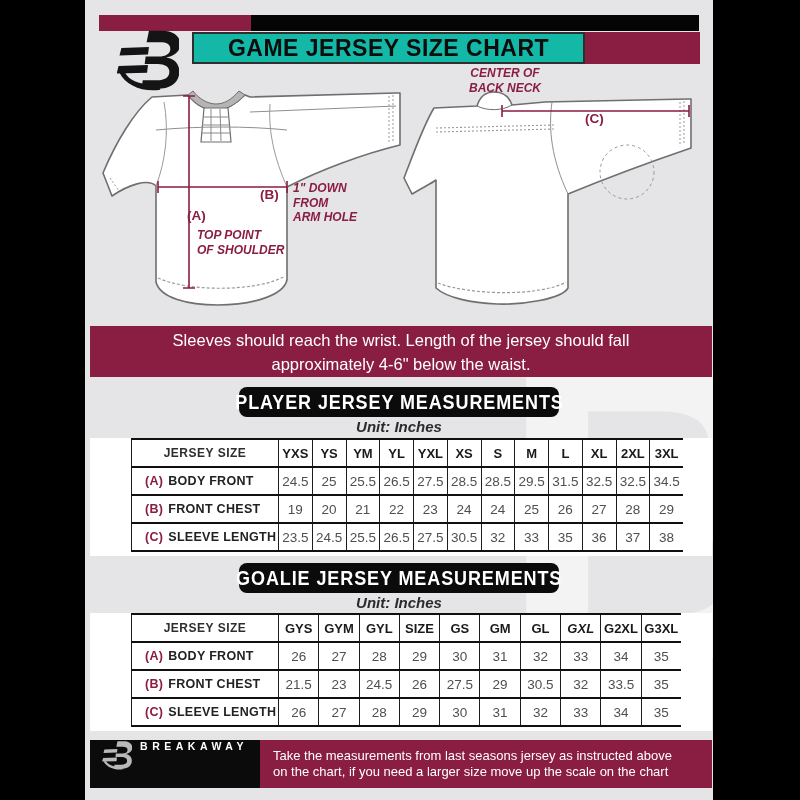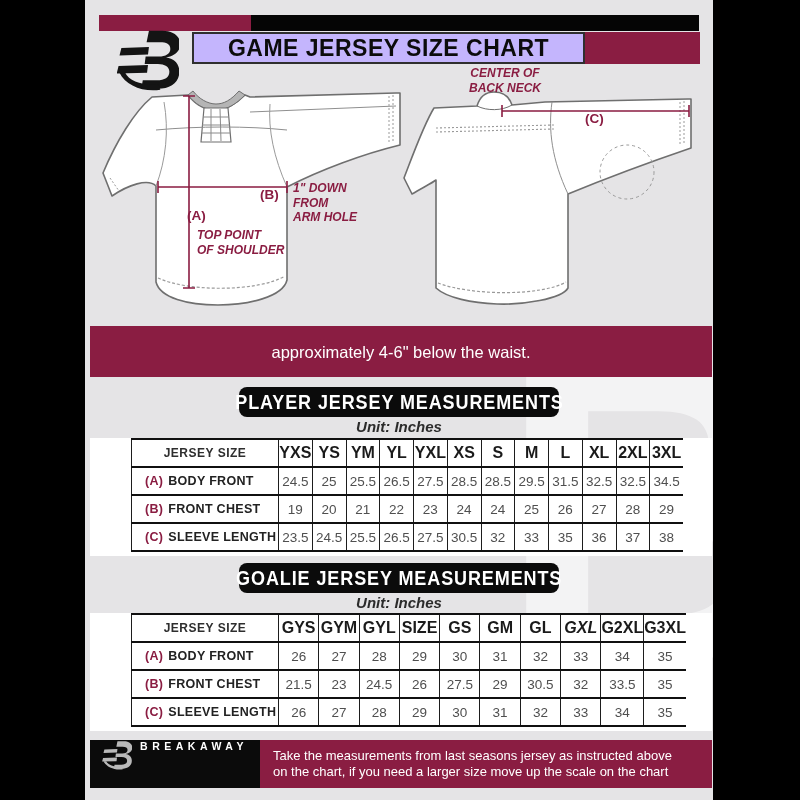--- a/index.html
+++ b/index.html
@@ -6,21 +6,21 @@
   .page{position:relative;width:800px;height:800px;background:#000;overflow:hidden;
         font-family:"Liberation Sans",sans-serif;}
   .content{position:absolute;left:85px;top:0;width:628px;height:800px;background:#e5e4e6;overflow:hidden;}
 
   .watermark{position:absolute;right:-95px;top:330px;font-size:430px;line-height:.85;
              font-weight:bold;color:rgba(255,255,255,.55);z-index:0;}
 
   
   .topbar-maroon{position:absolute;left:14px;top:15px;width:152px;height:16px;background:#8a1d42;z-index:2;}
   .topbar-black{position:absolute;left:166px;top:15px;width:448px;height:16px;background:#050505;z-index:2;}
-  .title-box{position:absolute;left:107px;top:32px;width:393px;height:32px;background:#c4b5fd;
+  .title-box{position:absolute;left:107px;top:32px;width:393px;height:32px;background:#14b8a6;
              border:2px solid #2f2f2f;display:flex;align-items:center;justify-content:center;z-index:3;box-sizing:border-box;}
   .title-box span{font-size:23px;font-weight:bold;color:#0c0c0c;letter-spacing:.5px;white-space:nowrap;}
   .title-maroon{position:absolute;left:500px;top:32px;width:115px;height:32px;background:#8a1d42;z-index:2;}
   .logo{position:absolute;left:32px;top:28px;z-index:3;}
 
   
   .anno{position:absolute;color:#8a1d42;font-style:italic;font-weight:bold;z-index:4;white-space:pre-line;}
   .anno.big{font-size:13.5px;font-style:normal;}
   .anno.sm{font-size:12px;line-height:14.5px;}
   .jersey-svg{position:absolute;z-index:1;}
@@ -36,21 +36,21 @@
   .section-head span{color:#fff;font-weight:bold;font-size:20px;letter-spacing:1px;transform:scaleX(.9);white-space:nowrap;}
   .unit{position:absolute;left:0;width:628px;text-align:center;font-size:15px;font-weight:bold;
         font-style:italic;color:#2b2b2b;z-index:2;}
   .strip{position:absolute;left:5px;width:622px;height:118px;background:#fff;z-index:1;}
   .tablewrap{position:absolute;left:46px;z-index:2;}
 
   table.size-table{border-collapse:collapse;table-layout:fixed;background:#fff;}
   table.size-table th,table.size-table td{border-left:1.5px solid #1d1d1d;border-right:1.5px solid #1d1d1d;
       border-top:2.5px solid #101010;border-bottom:2.5px solid #101010;height:26px;padding:0;text-align:center;}
   table.size-table tr > *:last-child{border-right:none;}
-  table.size-table th{font-size:16px;color:#1a1a1a;}
+  table.size-table th{font-size:13px;color:#1a1a1a;}
   table.size-table th.corner{font-size:12px;letter-spacing:.5px;font-weight:bold;color:#2e2e2e;}
   table.size-table td{font-size:13.5px;color:#4f4f4f;}
   table.size-table td.rowlabel{text-align:left;padding-left:13px;font-size:12.5px;font-weight:bold;color:#222;letter-spacing:.3px;}
   table.size-table td.rowlabel .rowkey{color:#8a1d42;margin-right:5px;}
 
   
   .footer-black{position:absolute;left:5px;top:740px;width:170px;height:48px;background:#0b0b0b;
                 display:flex;align-items:flex-start;justify-content:center;gap:8px;z-index:2;}
   .footer-black .brand{color:#fff;font-size:10.5px;font-weight:bold;letter-spacing:4.5px;}
   .footer-maroon{position:absolute;left:175px;top:740px;width:452px;height:48px;background:#8a1d42;
@@ -118,20 +118,21 @@
     <div class="anno big" style="left:500px;top:111px;">(C)</div>
     <div class="anno big" style="left:175px;top:187px;">(B)</div>
     <div class="anno sm" style="left:208px;top:181px;">1" DOWN
 FROM
 ARM HOLE</div>
     <div class="anno big" style="left:102px;top:208px;">(A)</div>
     <div class="anno sm" style="left:112px;top:228px;">TOP POINT
 OF SHOULDER</div>
 
     <div class="banner">
+      <div>Sleeves should reach the wrist. Length of the jersey should fall</div>
       <div>approximately 4-6" below the waist.</div>
     </div>
 
     <div class="section-head" style="top:387px;">
       <span>PLAYER JERSEY MEASUREMENTS</span>
     </div>
     <div class="unit" style="top:418px;">Unit: Inches</div>
     <div class="strip" style="top:438px;"></div>
     <div class="tablewrap" style="top:438px;">
         <table class="size-table">

